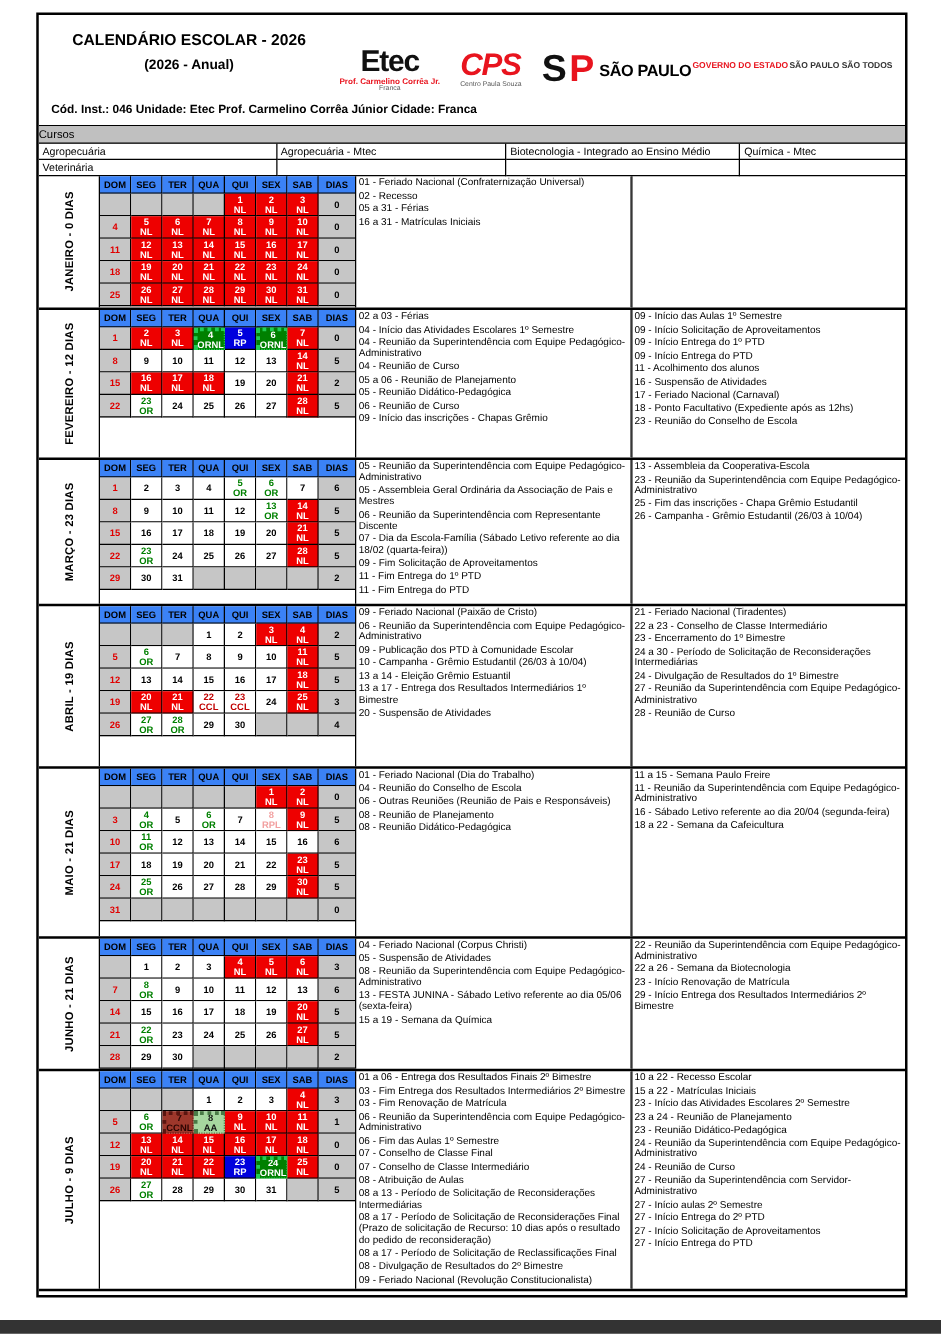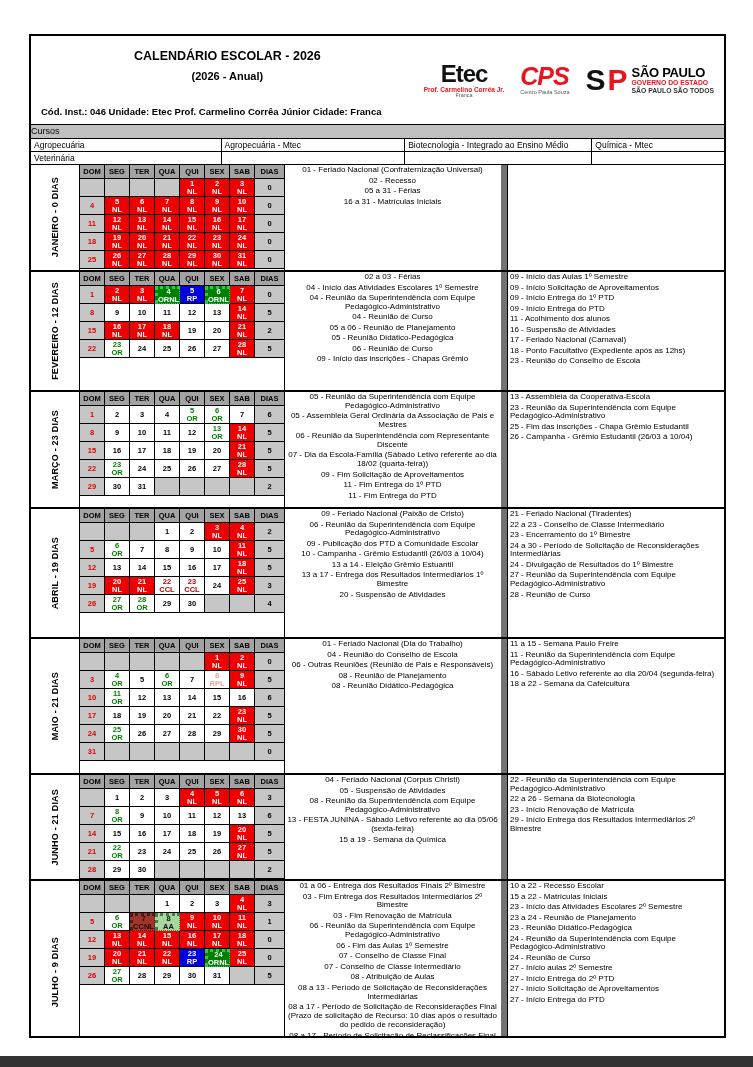--- a/index.html
+++ b/index.html
@@ -2,40 +2,40 @@
 <html lang="pt" style="--nl: #ee0000; --gray: #c6c6c6; --green: #008000; --blue: #0000dd; --or_text: #008000; --ccl_text: #c00000; --rpl_text: #f2a0a0; --ccnl_bg: #9d372b; --aa_bg: #a6d79f; --sun_text: #e00000; --band_gray: #c0c0c0; --logo_red: #e8141e; --dark_bar: #333333;"><head>
 <meta charset="utf-8">
 <style>
   html,body{margin:0;padding:0;}
   body{
     width:753px;height:1067px;position:relative;background:#fff;
     font-family:"Liberation Sans","DejaVu Sans",sans-serif;color:#000;overflow:hidden;
   }
   .page{
     position:absolute;left:29px;top:10px;width:693px;bottom:29px;
-    border:2px solid #000;background:#fff;overflow:hidden;margin-top:24px;
+    border:2px solid #000;background:#fff;overflow:hidden;
   }
   
   .header{display:flex;height:88px;border-bottom:1px solid #000;}
   .header-left{flex:1;position:relative;text-align:center;padding-top:13px;}
   .doc-title{font-size:12.5px;font-weight:bold;}
   .doc-subtitle{font-size:11px;font-weight:bold;margin-top:7px;}
   .doc-info{position:absolute;left:10px;bottom:7px;font-size:9.5px;font-weight:bold;white-space:nowrap;}
   .logos{display:flex;align-items:center;gap:16px;padding-right:10px;}
   .etec-logo{line-height:1;text-align:center;}
   .etec-word{font-size:24px;font-weight:900;letter-spacing:-1px;color:#111;}
   .etec-sub{font-size:6.5px;font-weight:bold;color:var(--logo_red);margin-top:1px;}
   .etec-city{font-size:5.5px;color:#555;}
   .cps-logo{line-height:1;text-align:left;}
   .cps-word{font-size:25px;font-weight:900;color:var(--logo_red);font-style:italic;letter-spacing:-1px;}
   .cps-sub{font-size:5.5px;color:#555;margin-top:1px;}
   .sp-logo{display:flex;align-items:center;gap:4px;line-height:1;}
   .sp-glyph-s{font-size:30px;font-weight:900;color:#111;letter-spacing:-2px;}
   .sp-glyph-p{font-size:30px;font-weight:900;color:var(--logo_red);}
-  .sp-text{display:flex;flex-direction:column;gap:1px;}
+  .sp-text{display:flex;flex-direction:row;gap:1px;}
   .sp-title{font-size:13px;font-weight:900;letter-spacing:-0.3px;}
   .sp-sub1{font-size:6.8px;font-weight:800;color:var(--logo_red);}
   .sp-sub2{font-size:6.8px;font-weight:800;color:#333;}
   
   .cursos-band{height:13px;background:var(--band_gray);border-bottom:1px solid #000;
     font-size:9px;font-weight:normal;text-align:left;line-height:13px;}
   .courses{display:grid;grid-template-columns:27.5% 26.5% 27% 19%;}
   .course-cell{height:12px;font-size:8.5px;line-height:12px;padding-left:3px;
     border-bottom:1px solid #000;border-right:1px solid #000;overflow:hidden;white-space:nowrap;}
   .course-cell:nth-child(4n){border-right:none;}
@@ -49,41 +49,41 @@
   .month-block:nth-child(6){min-height:104px;}
   .month-block:nth-child(7){min-height:168px;}
   .mlabel{width:48px;border-right:1px solid #000;display:flex;align-items:center;justify-content:center;}
   .mlabel-text{writing-mode:vertical-rl;transform:rotate(180deg);
     font-size:9px;font-weight:bold;letter-spacing:0.2px;white-space:nowrap;}
   .calwrap{width:204px;border-right:1px solid #000;}
   .cal{display:grid;grid-template-columns:repeat(7,25px) 29px;grid-template-rows:14px;grid-auto-rows:18px;}
   .cell{border-right:1px solid #000;border-bottom:1px solid #000;box-sizing:border-box;
     display:flex;flex-direction:column;align-items:center;justify-content:center;overflow:hidden;}
   .cal > .cell:nth-child(8n){border-right:none;}
-  .hcell{background:#a3a3a3;font-size:7.5px;font-weight:bold;}
+  .hcell{background:#3b82f6;font-size:7.5px;font-weight:bold;}
   .num,.code{font-size:7.5px;font-weight:bold;line-height:8px;}
   .t-e{background:var(--gray);}
   .t-s{background:var(--gray);}
   .t-s .num{color:var(--sun_text);}
   .t-p{background:#fff;}
   .t-nl{background:var(--nl);}  .t-nl .num,.t-nl .code{color:#fff;}
   .t-ornl{background:var(--green);border-style:dotted;border-color:#2c5;}
   .t-ornl .num,.t-ornl .code{color:#fff;}
   .t-rp{background:var(--blue);} .t-rp .num,.t-rp .code{color:#fff;}
   .t-or{background:#fff;} .t-or .num,.t-or .code{color:var(--or_text);}
   .t-ccl{background:#fff;} .t-ccl .num,.t-ccl .code{color:var(--ccl_text);}
   .t-rpl{background:#fff;} .t-rpl .num,.t-rpl .code{color:var(--rpl_text);}
   .t-ccnl{background:var(--ccnl_bg);border-style:dotted;border-color:#5a1510;}
   .t-ccnl .num,.t-ccnl .code{color:#2a0502;}
   .t-aa{background:var(--aa_bg);border-style:dotted;border-color:#4a7a46;}
   .t-aa .num,.t-aa .code{color:#111;}
   .t-dias{background:var(--gray);font-size:7.5px;font-weight:bold;}
   
   .events{flex:1;padding:1px 3px 1px 2px;overflow:hidden;}
-  .ev1{border-right:6px solid #737373;text-align:center;}
+  .ev1{border-right:1px solid #737373;}
   .ev2{border-left:1px solid #000;}
   .ev{font-size:8px;line-height:8.9px;margin-bottom:1.6px;}
   .bottom-bar{position:absolute;left:0;right:0;bottom:0;height:11px;background:var(--dark_bar);}
 </style>
 </head>
 <body>
 
 <div class="page">
 
   <div class="header">
@@ -1149,20 +1149,21 @@
           <div class="ev">09 - Feriado Nacional (Revolução Constitucionalista)</div>
         </div>
         <div class="events ev2">
           <div class="ev">10 a 22 - Recesso Escolar</div>
           <div class="ev">15 a 22 - Matrículas Iniciais</div>
           <div class="ev">23 - Início das Atividades Escolares 2º Semestre</div>
           <div class="ev">23 a 24 - Reunião de Planejamento</div>
           <div class="ev">23 - Reunião Didático-Pedagógica</div>
           <div class="ev">24 - Reunião da Superintendência com Equipe Pedagógico-Administrativo</div>
           <div class="ev">24 - Reunião de Curso</div>
+          <div class="ev">27 - Reunião da Superintendência com Servidor-Administrativo</div>
           <div class="ev">27 - Início aulas 2º Semestre</div>
           <div class="ev">27 - Início Entrega do 2º PTD</div>
           <div class="ev">27 - Início Solicitação de Aproveitamentos</div>
           <div class="ev">27 - Início Entrega do PTD</div>
         </div>
       </div>
     </div>
 
 </div>
 

